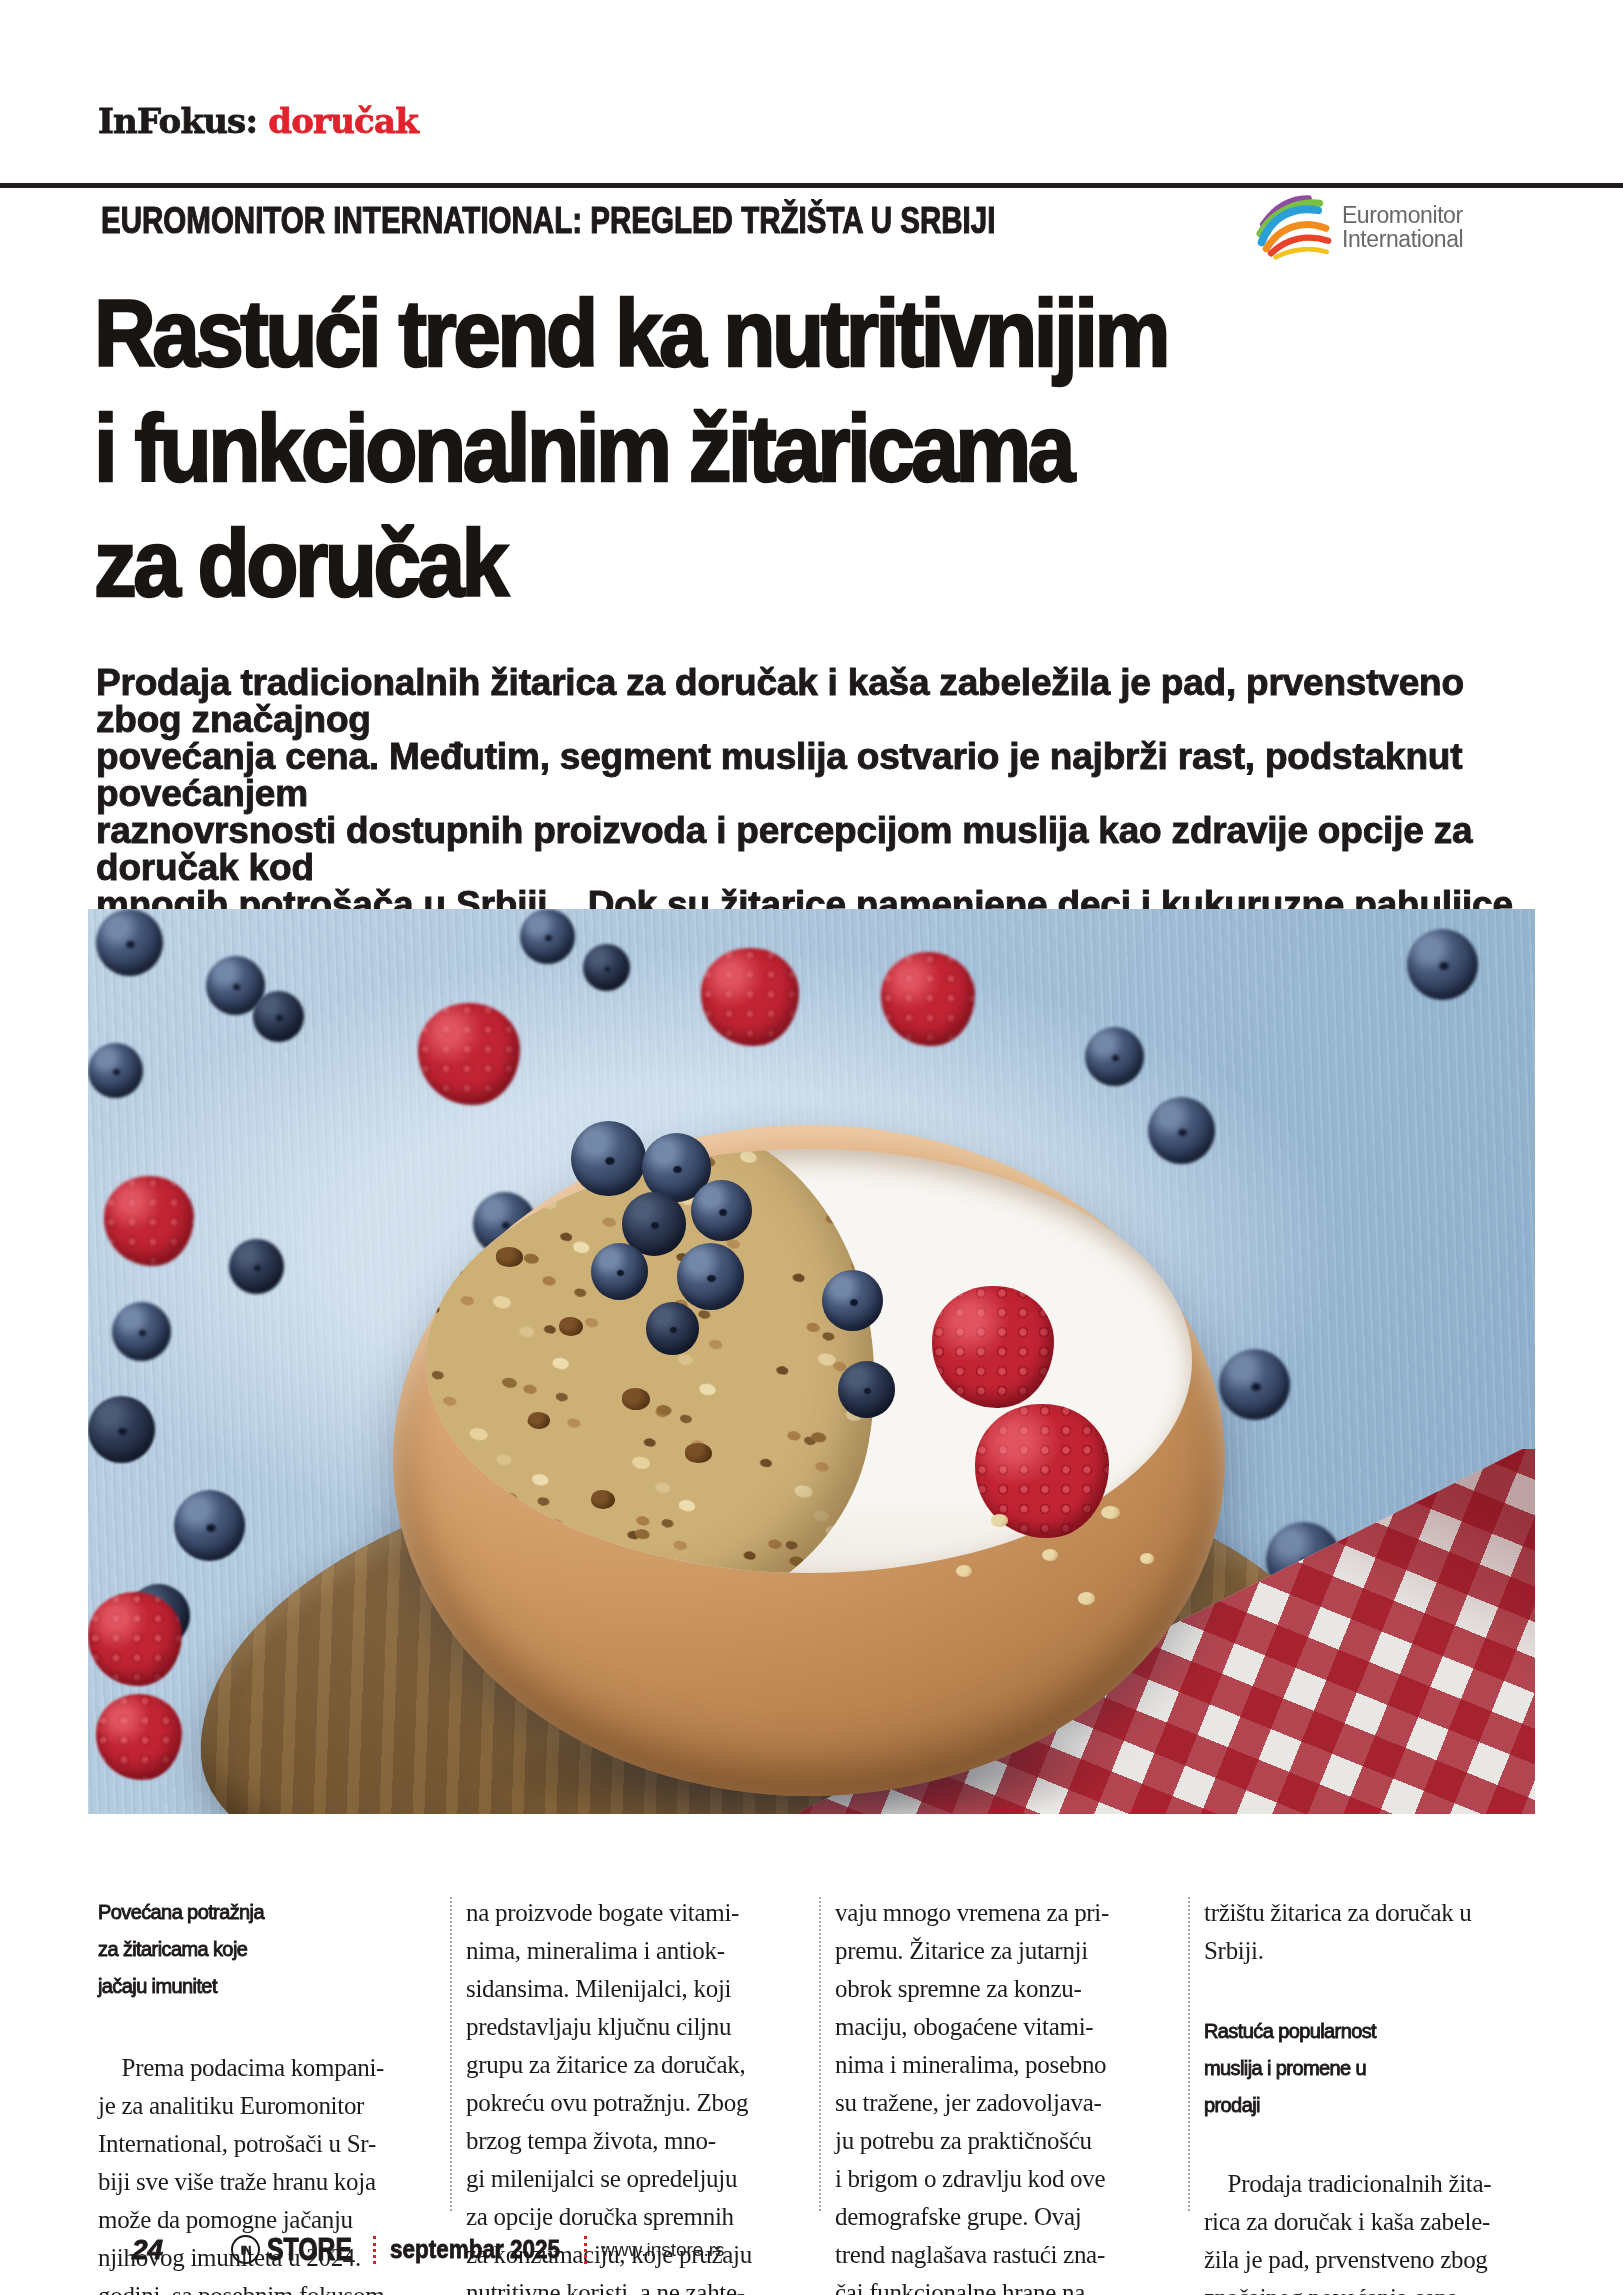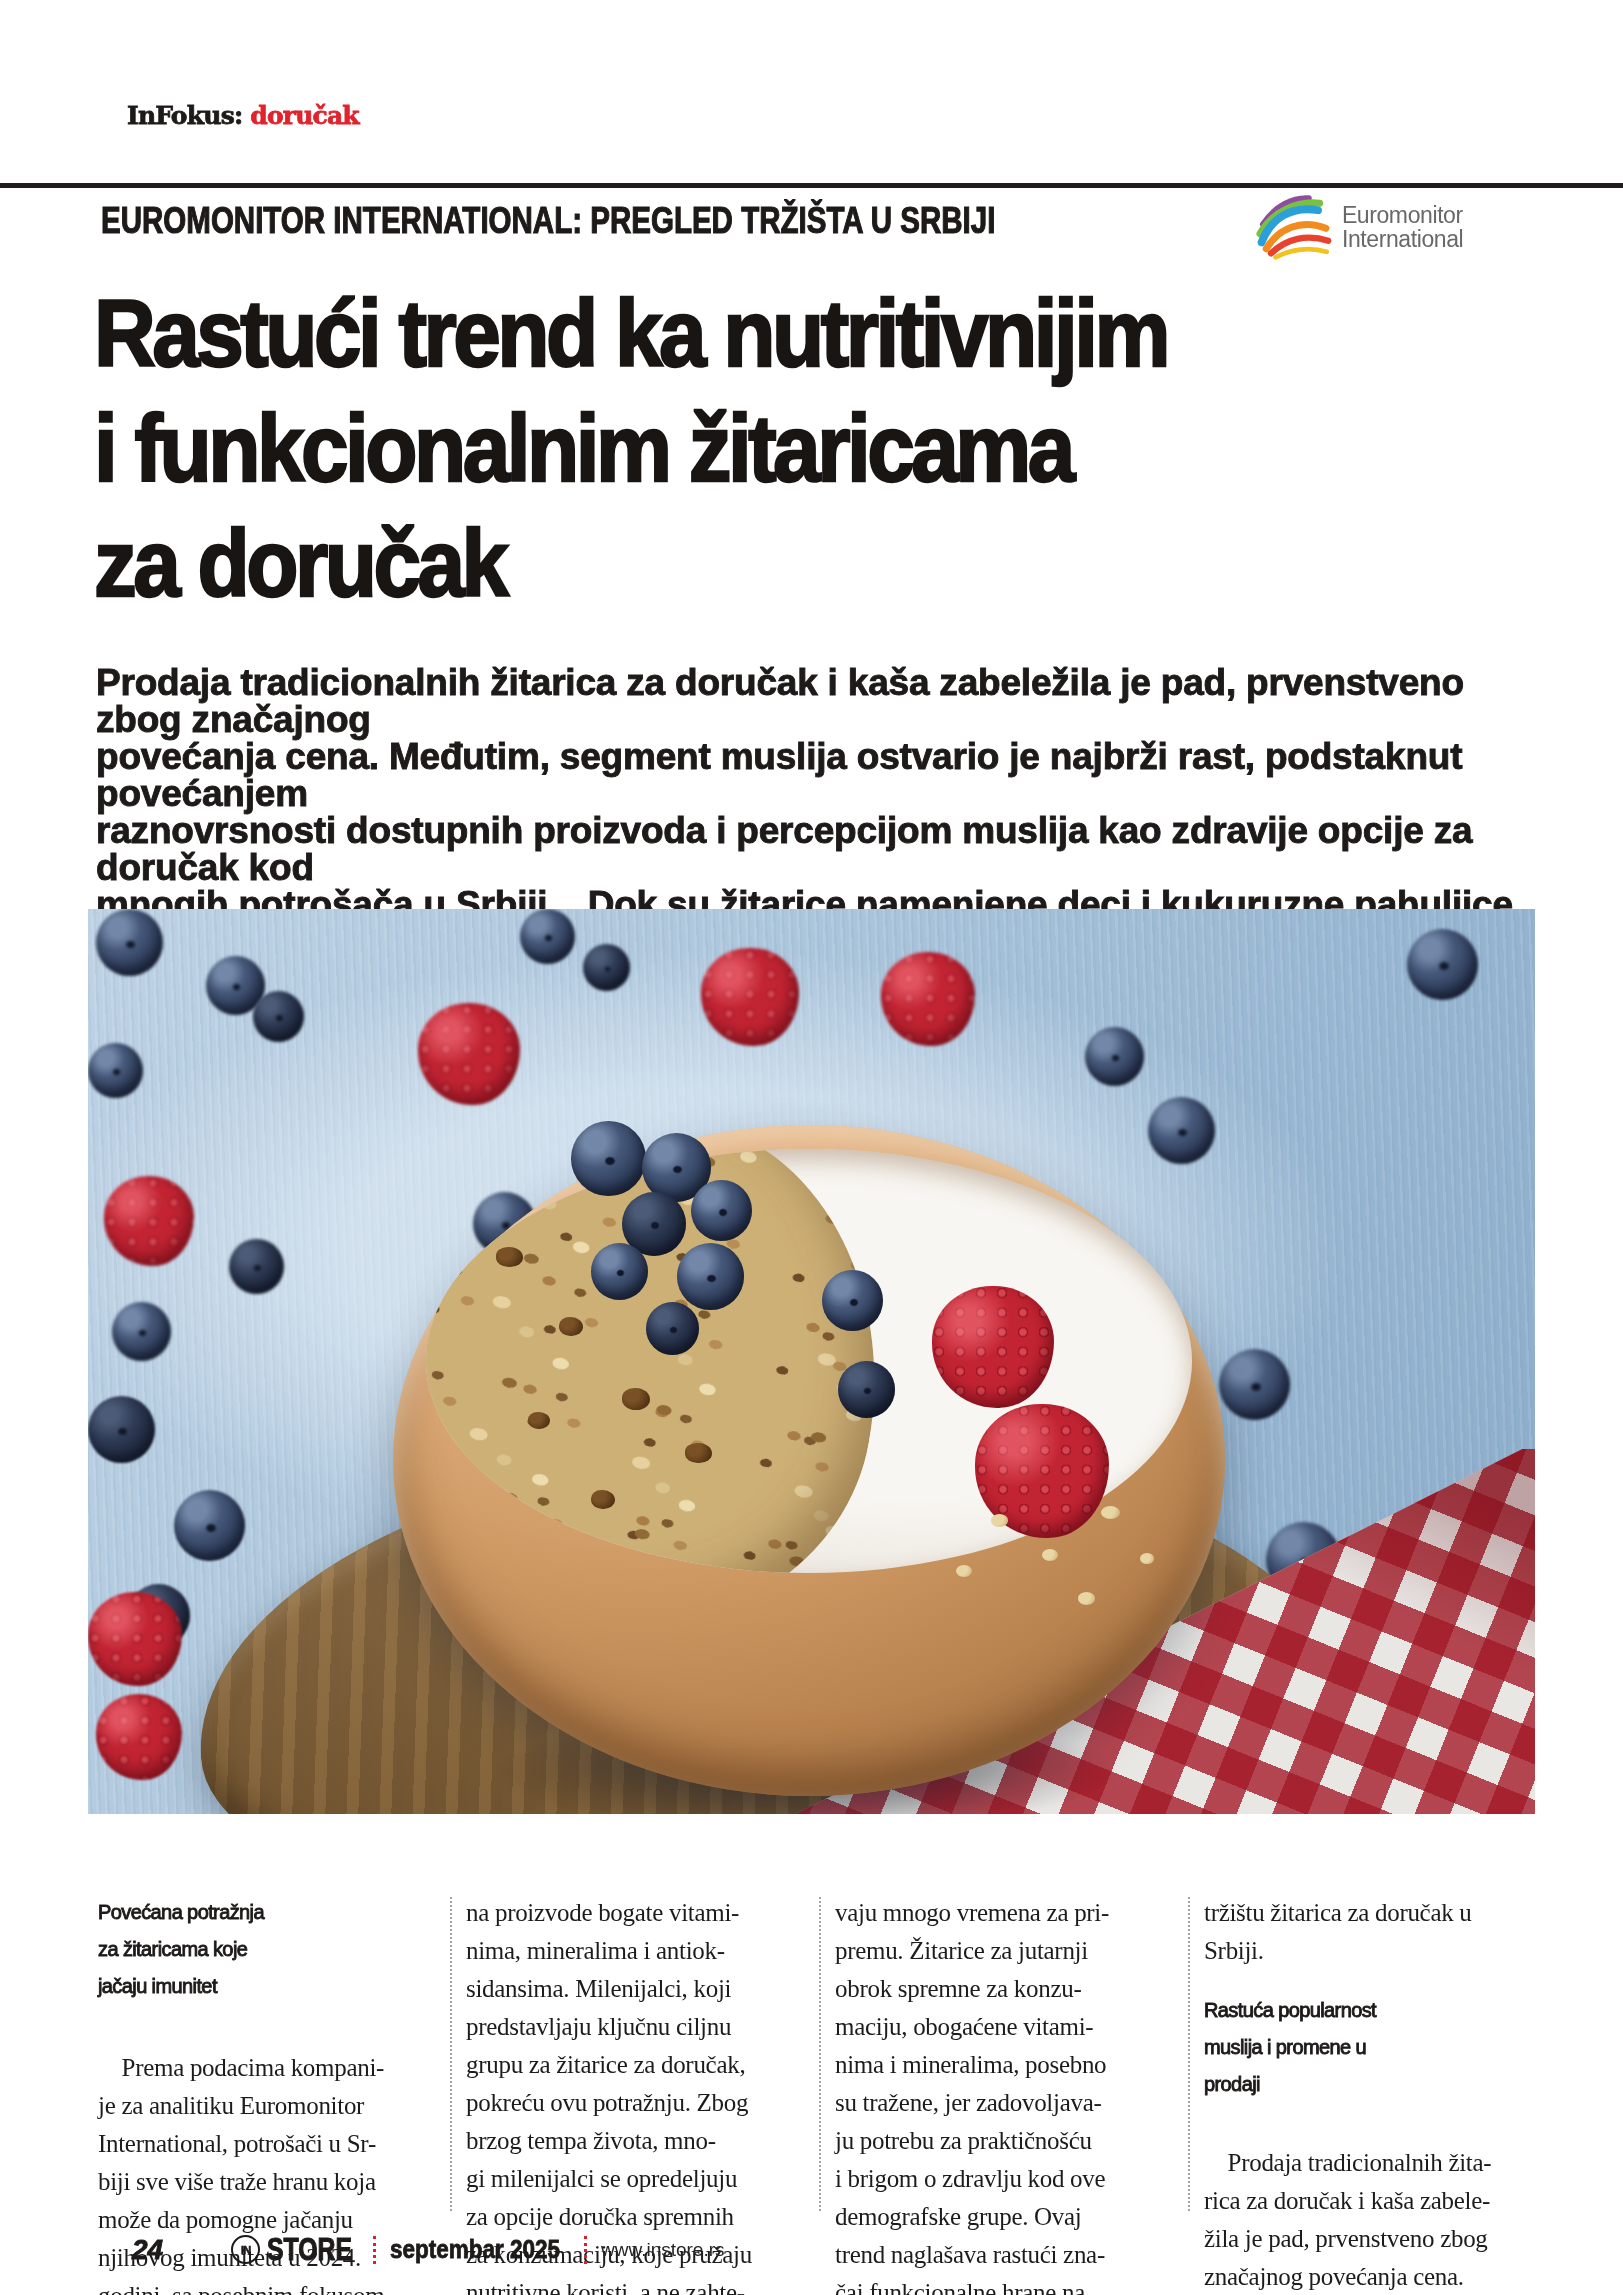--- a/index.html
+++ b/index.html
@@ -2,21 +2,21 @@
 <html style="--accent_red: #e0232d; --rule_black: #211d1c; --footer_dot_red: #d8232a; --photo-background_blue: #a9c4db; --photo-bowl_wood: #c68d5c; --photo-granola_tan: #cdb076; --photo-yogurt_white: #f4f1ec; --photo-blueberry_navy: #33405c; --photo-raspberry_red: #c32433; --photo-board_brown: #83633a; --photo-cloth_red: #b3202e; --photo-cloth_white: #e9e7e4;font-size:12.6px"><head>
 <meta charset="utf-8">
 <style>
   html,body{margin:0;padding:0;}
   body{width:1623px;height:2295px;background:#ffffff;position:relative;overflow:hidden;
        font-family:"Liberation Sans",sans-serif;color:#1d1a19;}
   .abs{position:absolute;}
 
   
   .section-label{left:98px;top:101px;font-family:"DejaVu Serif",serif;font-weight:800;
-    font-size:25px;letter-spacing:-0.8px;-webkit-text-stroke:0.8px currentColor;white-space:nowrap;margin-left:29px;}
+    font-size:34px;letter-spacing:-0.8px;-webkit-text-stroke:0.8px currentColor;white-space:nowrap;}
   .section-label .hl{color:var(--accent_red,#e0232d);-webkit-text-stroke:0.8px var(--accent_red,#e0232d);}
   .rule{left:0;top:183px;width:1623px;height:4.7px;background:var(--rule_black,#211d1c);}
   .kicker{left:101px;top:200px;font-weight:700;font-size:36px;letter-spacing:0;
     transform:scaleX(.82);transform-origin:left top;white-space:nowrap;
     -webkit-text-stroke:1.1px currentColor;}
 
   
   .em-logo{left:1255px;top:193px;display:flex;align-items:center;gap:7.9px;}
   .em-text{font-size:23px;line-height:23.6px;color:#686868;letter-spacing:-0.4px;}
 
@@ -97,21 +97,21 @@
 
   
   .col{top:1894px;width:342px;}
   .col-heading{font-weight:400;font-size:20px;line-height:37px;letter-spacing:-0.6px;
     -webkit-text-stroke:0.9px currentColor;white-space:pre-line;}
   .col-body{font-family:"Liberation Serif",serif;font-size:25px;line-height:38px;
     letter-spacing:-0.3px;color:#1c1c1c;white-space:pre-line;}
   .indent{text-indent:23.6px;}
   .colsep{top:1897px;height:314px;width:0;border-left:2.4px dotted #a3a3a3;}
   .c1h{margin-bottom:44px;}
-  .c4intro{margin-bottom:22px;}
+  .c4intro{margin-bottom:43px;}
   .c4h{margin-bottom:41px;}
 
   
   .footer{left:132px;top:2232px;display:flex;align-items:center;height:35px;}
   .pageno{font-weight:800;font-size:28px;-webkit-text-stroke:0.9px currentColor;margin-right:68px;font-style:italic;}
   .brand{display:flex;align-items:center;gap:7px;}
   .brand-circle{width:25px;height:25px;border:2.7px solid #1d1a19;border-radius:50%;
     display:inline-flex;align-items:center;justify-content:center;
     font-weight:800;font-size:11px;letter-spacing:-0.8px;-webkit-text-stroke:0.6px currentColor;}
   .brand-name{font-weight:800;font-size:31px;letter-spacing:0;

